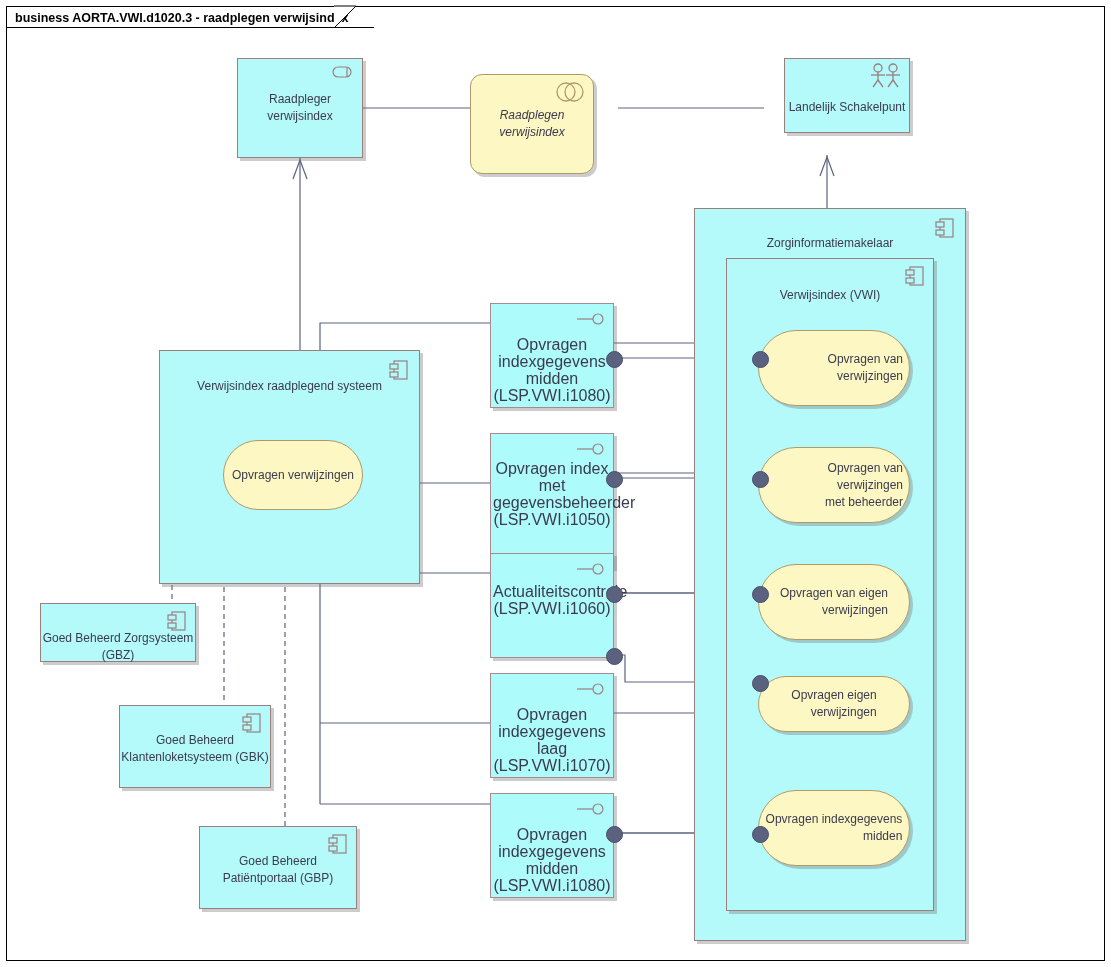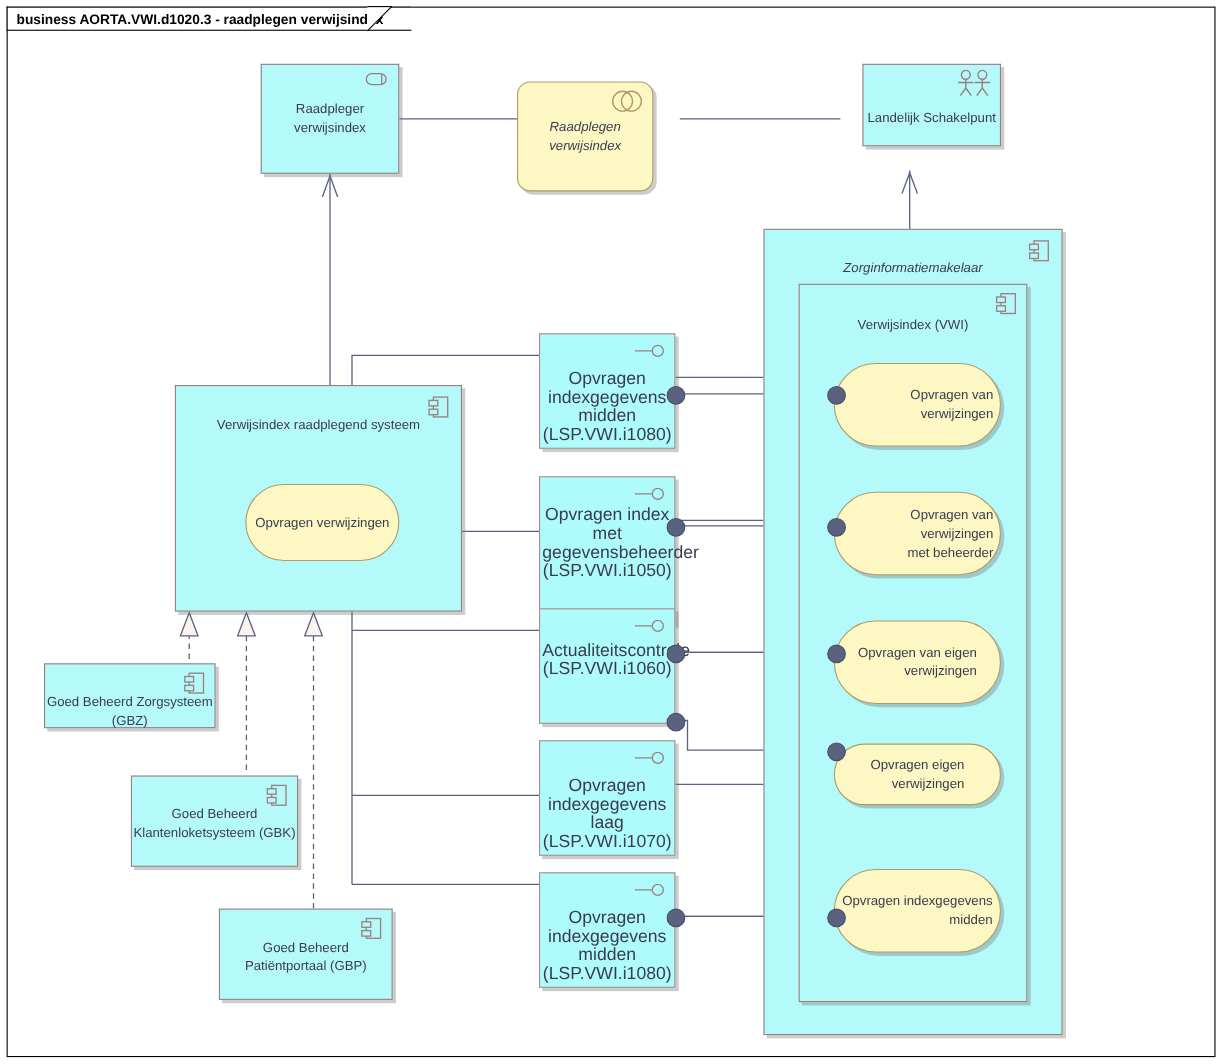--- a/index.html
+++ b/index.html
@@ -171,21 +171,21 @@
   </div>
 
   <div class="node comp shadow" style="left:694px;top:208px;width:272px;height:733px;">
     <div class="icon" style="right:10px;top:8px;">
       <svg width="20" height="22" viewBox="0 0 20 22">
         <rect x="5" y="2" width="13" height="18" fill="none" stroke="#9a7f7f" stroke-width="1.2"></rect>
         <rect x="1" y="5" width="8" height="5" fill="#b5fafa" stroke="#9a7f7f" stroke-width="1.2"></rect>
         <rect x="1" y="13" width="8" height="5" fill="#b5fafa" stroke="#9a7f7f" stroke-width="1.2"></rect>
       </svg>
     </div>
-    <div class="ctr-lbl" style="top:26px;font-style:italic;">
+    <div class="ctr-lbl" style="top:26px;">
       <span>Zorginformatiemakelaar</span>
     </div>
   </div>
 
   <div class="node comp shadow" style="left:726px;top:258px;width:208px;height:653px;">
     <div class="icon" style="right:8px;top:6px;">
       <svg width="20" height="22" viewBox="0 0 20 22">
         <rect x="5" y="2" width="13" height="18" fill="none" stroke="#9a7f7f" stroke-width="1.2"></rect>
         <rect x="1" y="5" width="8" height="5" fill="#b5fafa" stroke="#9a7f7f" stroke-width="1.2"></rect>
         <rect x="1" y="13" width="8" height="5" fill="#b5fafa" stroke="#9a7f7f" stroke-width="1.2"></rect>
@@ -295,21 +295,21 @@
       </svg>
     </div>
     <div class="iface-lbl" style="top:32px;">
       <span>Opvragen</span><br>
       <span>indexgegevens midden</span><br>
       <span>(LSP.VWI.i1080)</span>
     </div>
   </div>
   <div class="ball" style="left:606px;top:826px;"></div>
 
-  <div class="node comp shadow" style="left:159px;top:350px;width:261px;height:206px;">
+  <div class="node comp shadow" style="left:159px;top:350px;width:261px;height:234px;">
     <div class="icon" style="right:10px;top:8px;">
       <svg width="20" height="22" viewBox="0 0 20 22">
         <rect x="5" y="2" width="13" height="18" fill="none" stroke="#9a7f7f" stroke-width="1.2"></rect>
         <rect x="1" y="5" width="8" height="5" fill="#b5fafa" stroke="#9a7f7f" stroke-width="1.2"></rect>
         <rect x="1" y="13" width="8" height="5" fill="#b5fafa" stroke="#9a7f7f" stroke-width="1.2"></rect>
       </svg>
     </div>
     <div class="ctr-lbl" style="top:27px;">
       <span>Verwijsindex raadplegend systeem</span>
     </div>

